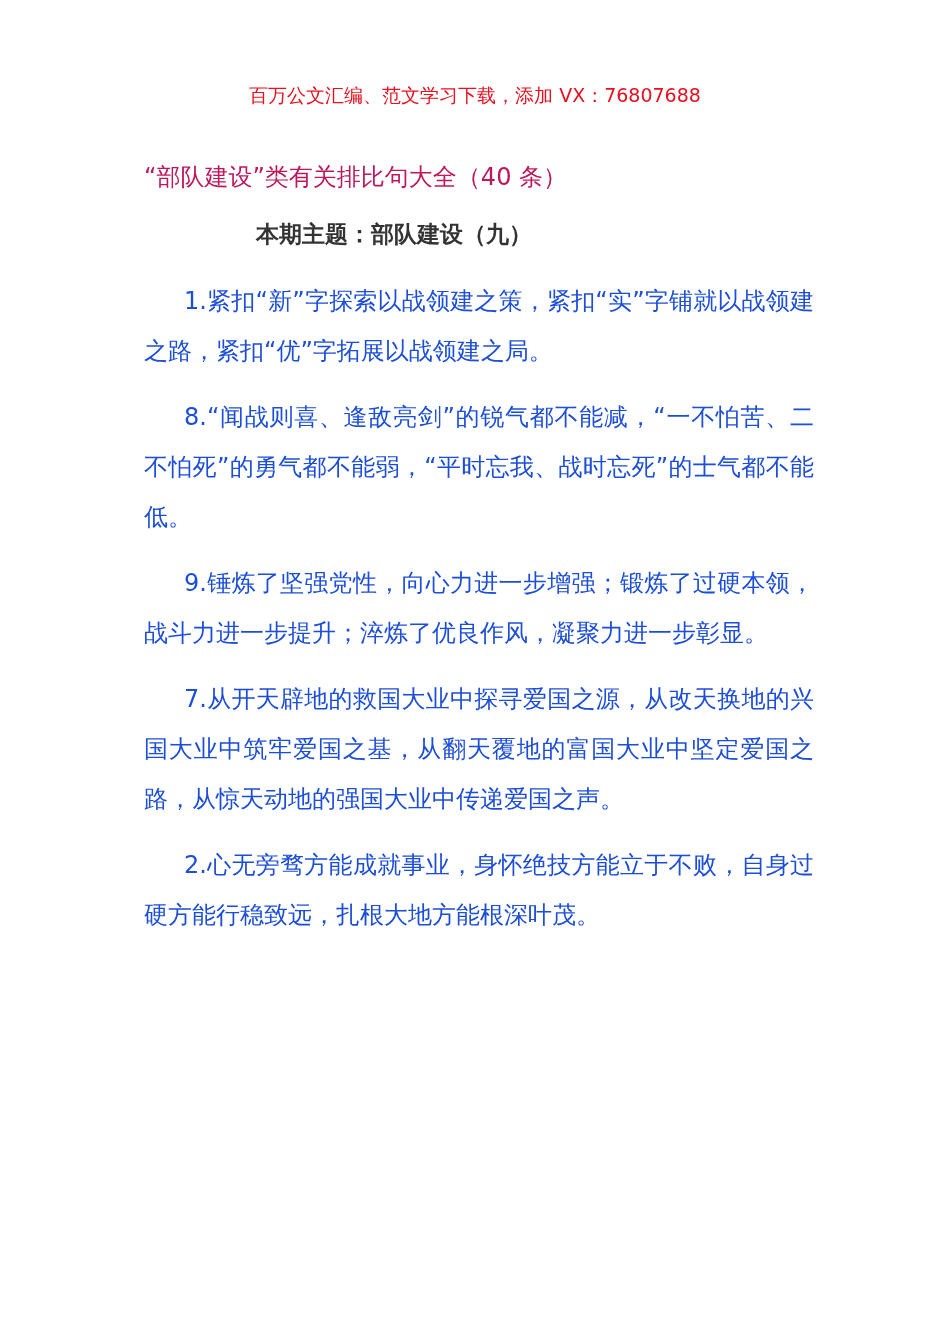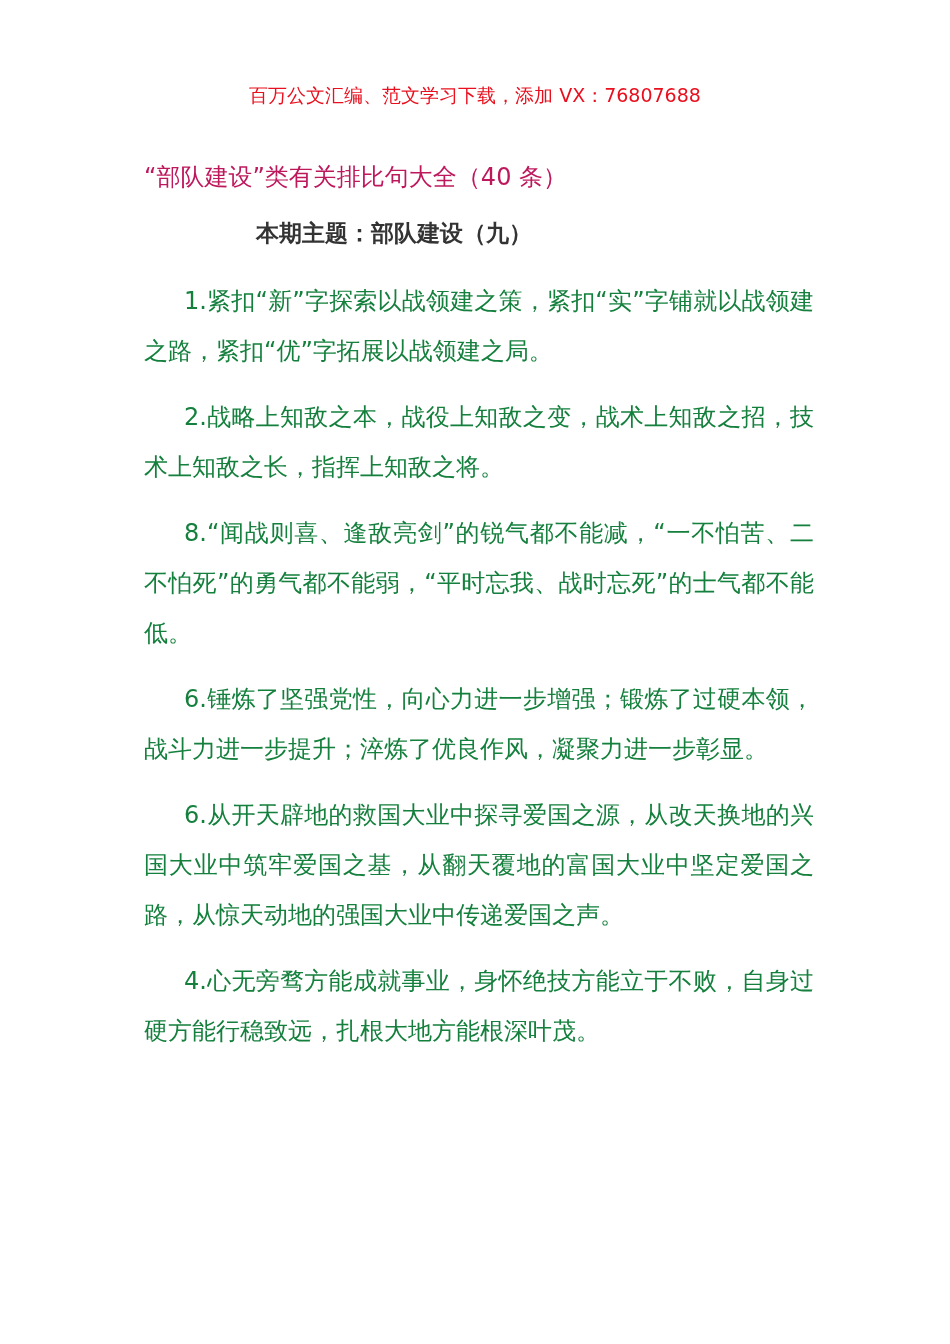--- a/index.html
+++ b/index.html
@@ -47,48 +47,46 @@
     left: 0;
     width: 780px;
     top: 203px;
     text-align: center;
     font-size: 23px;
     line-height: 34px;
     font-weight: bold;
     color: #333333;
     padding-left: 8px;
     box-sizing: border-box;
-    font-family: Liberation Serif, serif;
   }
   .items {
     position: absolute;
     left: 144px;
     top: 262px;
     width: 670px;
   }
   .item {
     font-size: 24px;
     line-height: 50px;
-    color: #15803d;
+    color: #1d4ed8;
     text-indent: 40px;
     margin: 0 0 16px 0;
     text-align: justify;
   }
 </style>
 </head>
 <body>
 
 <div class="page">
   <div class="header-banner">百万公文汇编、范文学习下载，添加 VX：76807688</div>
 
   <div class="doc-title">“部队建设”类有关排比句大全（40 条）</div>
 
   <div class="doc-subtitle">本期主题：部队建设（九）</div>
 
   <div class="items">
     <p class="item">1.紧扣“新”字探索以战领建之策，紧扣“实”字铺就以战领建之路，紧扣“优”字拓展以战领建之局。</p>
-    <p class="item">2.战略上知敌之本，战役上知敌之变，战术上知敌之招，技术上知敌之长，指挥上知敌之将。</p>
     <p class="item">8.“闻战则喜、逢敌亮剑”的锐气都不能减，“一不怕苦、二不怕死”的勇气都不能弱，“平时忘我、战时忘死”的士气都不能低。</p>
-    <p class="item">6.锤炼了坚强党性，向心力进一步增强；锻炼了过硬本领，战斗力进一步提升；淬炼了优良作风，凝聚力进一步彰显。</p>
-    <p class="item">6.从开天辟地的救国大业中探寻爱国之源，从改天换地的兴国大业中筑牢爱国之基，从翻天覆地的富国大业中坚定爱国之路，从惊天动地的强国大业中传递爱国之声。</p>
-    <p class="item">4.心无旁骛方能成就事业，身怀绝技方能立于不败，自身过硬方能行稳致远，扎根大地方能根深叶茂。</p>
+    <p class="item">9.锤炼了坚强党性，向心力进一步增强；锻炼了过硬本领，战斗力进一步提升；淬炼了优良作风，凝聚力进一步彰显。</p>
+    <p class="item">7.从开天辟地的救国大业中探寻爱国之源，从改天换地的兴国大业中筑牢爱国之基，从翻天覆地的富国大业中坚定爱国之路，从惊天动地的强国大业中传递爱国之声。</p>
+    <p class="item">2.心无旁骛方能成就事业，身怀绝技方能立于不败，自身过硬方能行稳致远，扎根大地方能根深叶茂。</p>
   </div>
 </div>
 
 </body></html>

